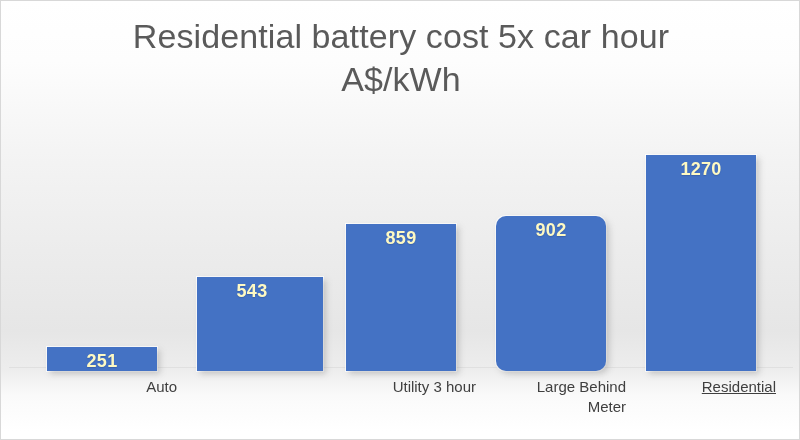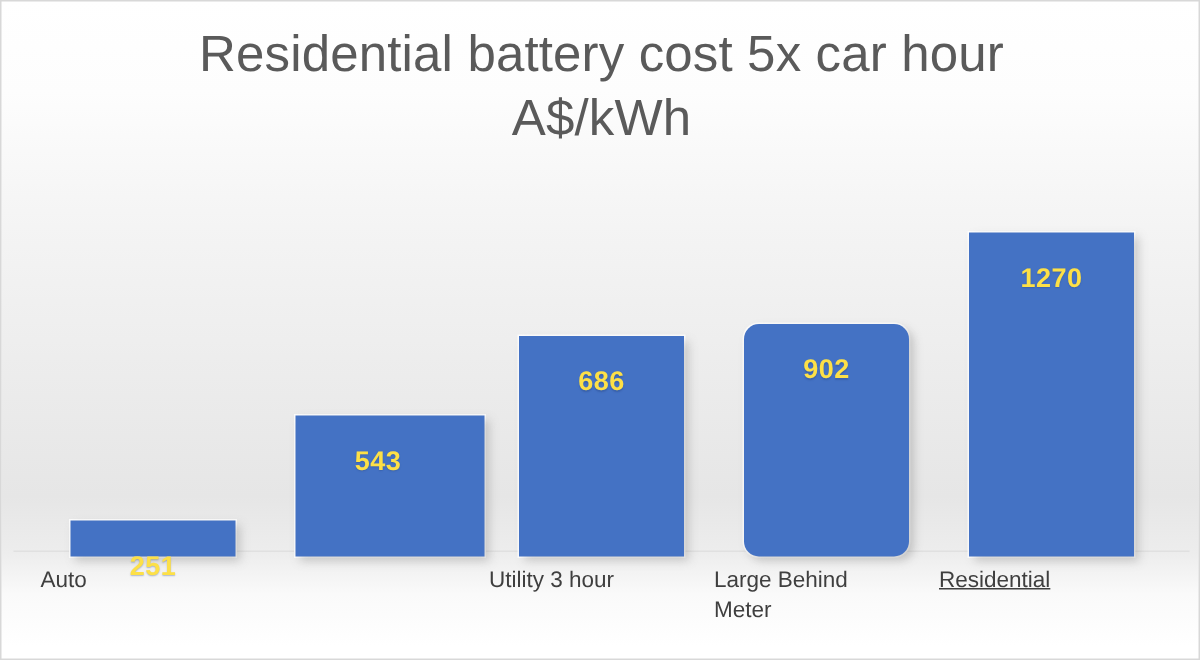--- a/index.html
+++ b/index.html
@@ -75,45 +75,45 @@
     position: absolute;
     bottom: 0;
     width: 110px;
     background: #4472c4;
     box-shadow: 3px 3px 6px rgba(120, 120, 120, 0.35),
                 0 0 0 1px rgba(255, 255, 255, 0.85);
   }
 
   .bar-value {
     position: absolute;
-    top: 20px;
+    top: 4px;
     left: 0;
     width: 110px;
     text-align: center;
-    color: #fde047;
+    color: #fef9c3;
     font-size: 18px;
     font-weight: bold;
     letter-spacing: 0.3px;
     text-shadow: 0 1px 1px rgba(40, 70, 130, 0.35);
   }
 
   
   #category-axis {
     position: absolute;
     left: 0;
     top: 376px;
     width: 800px;
     height: 60px;
   }
 
   .category-label {
     position: absolute;
     top: 0;
     width: 150px;
-    text-align: left;
+    text-align: right;
     color: #3f3f3f;
     font-size: 15px;
     line-height: 20px;
     white-space: pre-line;
   }
 </style>
 </head>
 <body>
 
 <div id="chart-frame">
@@ -132,21 +132,21 @@
     </div>
 
     <div class="bar-group" style="left:196px; height:246px; width:110px;">
       <div class="bar" style="height:94px;padding-left:16px;">
         <div class="bar-value">543</div>
       </div>
     </div>
 
     <div class="bar-group" style="left:345px; height:246px; width:110px;">
       <div class="bar" style="height:147px;">
-        <div class="bar-value">686</div>
+        <div class="bar-value">859</div>
       </div>
     </div>
 
     <div class="bar-group" style="left:495px; height:246px; width:110px;">
       <div class="bar" style="height:155px;border-radius:10px;">
         <div class="bar-value">902</div>
       </div>
     </div>
 
     <div class="bar-group" style="left:645px; height:246px; width:110px;">

